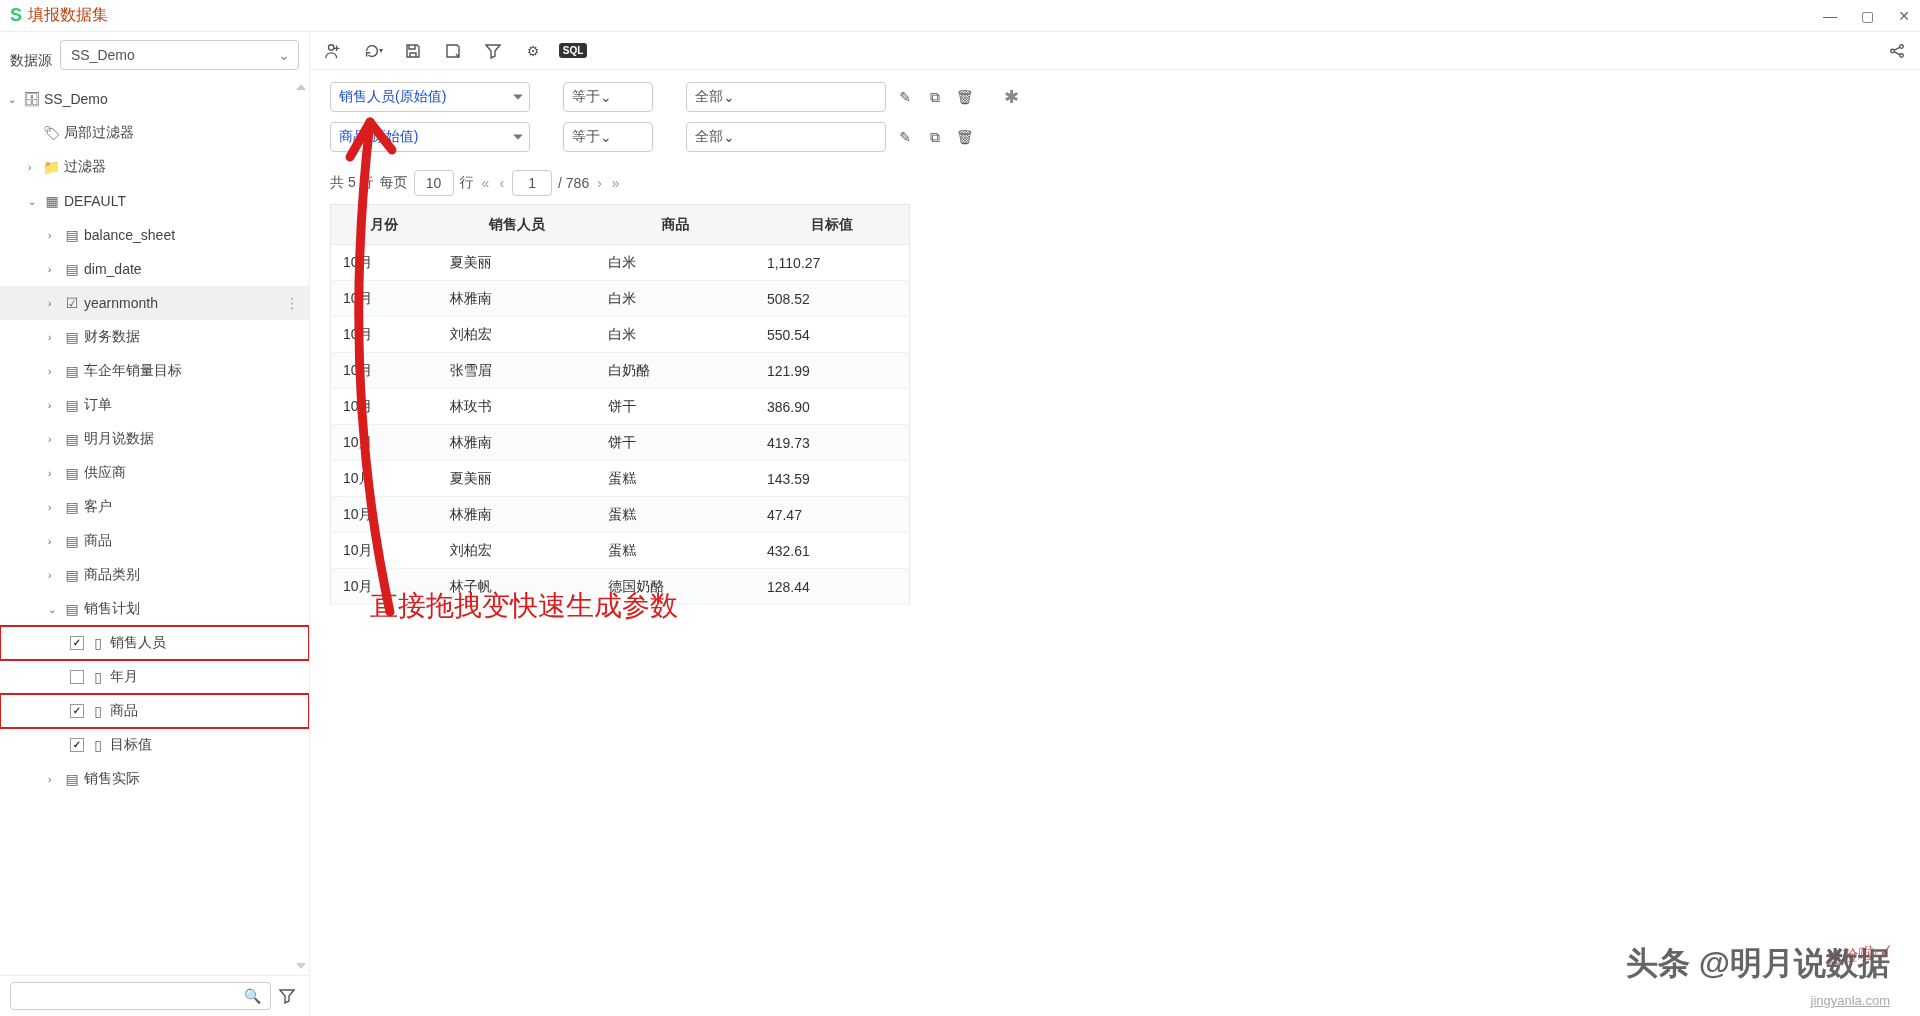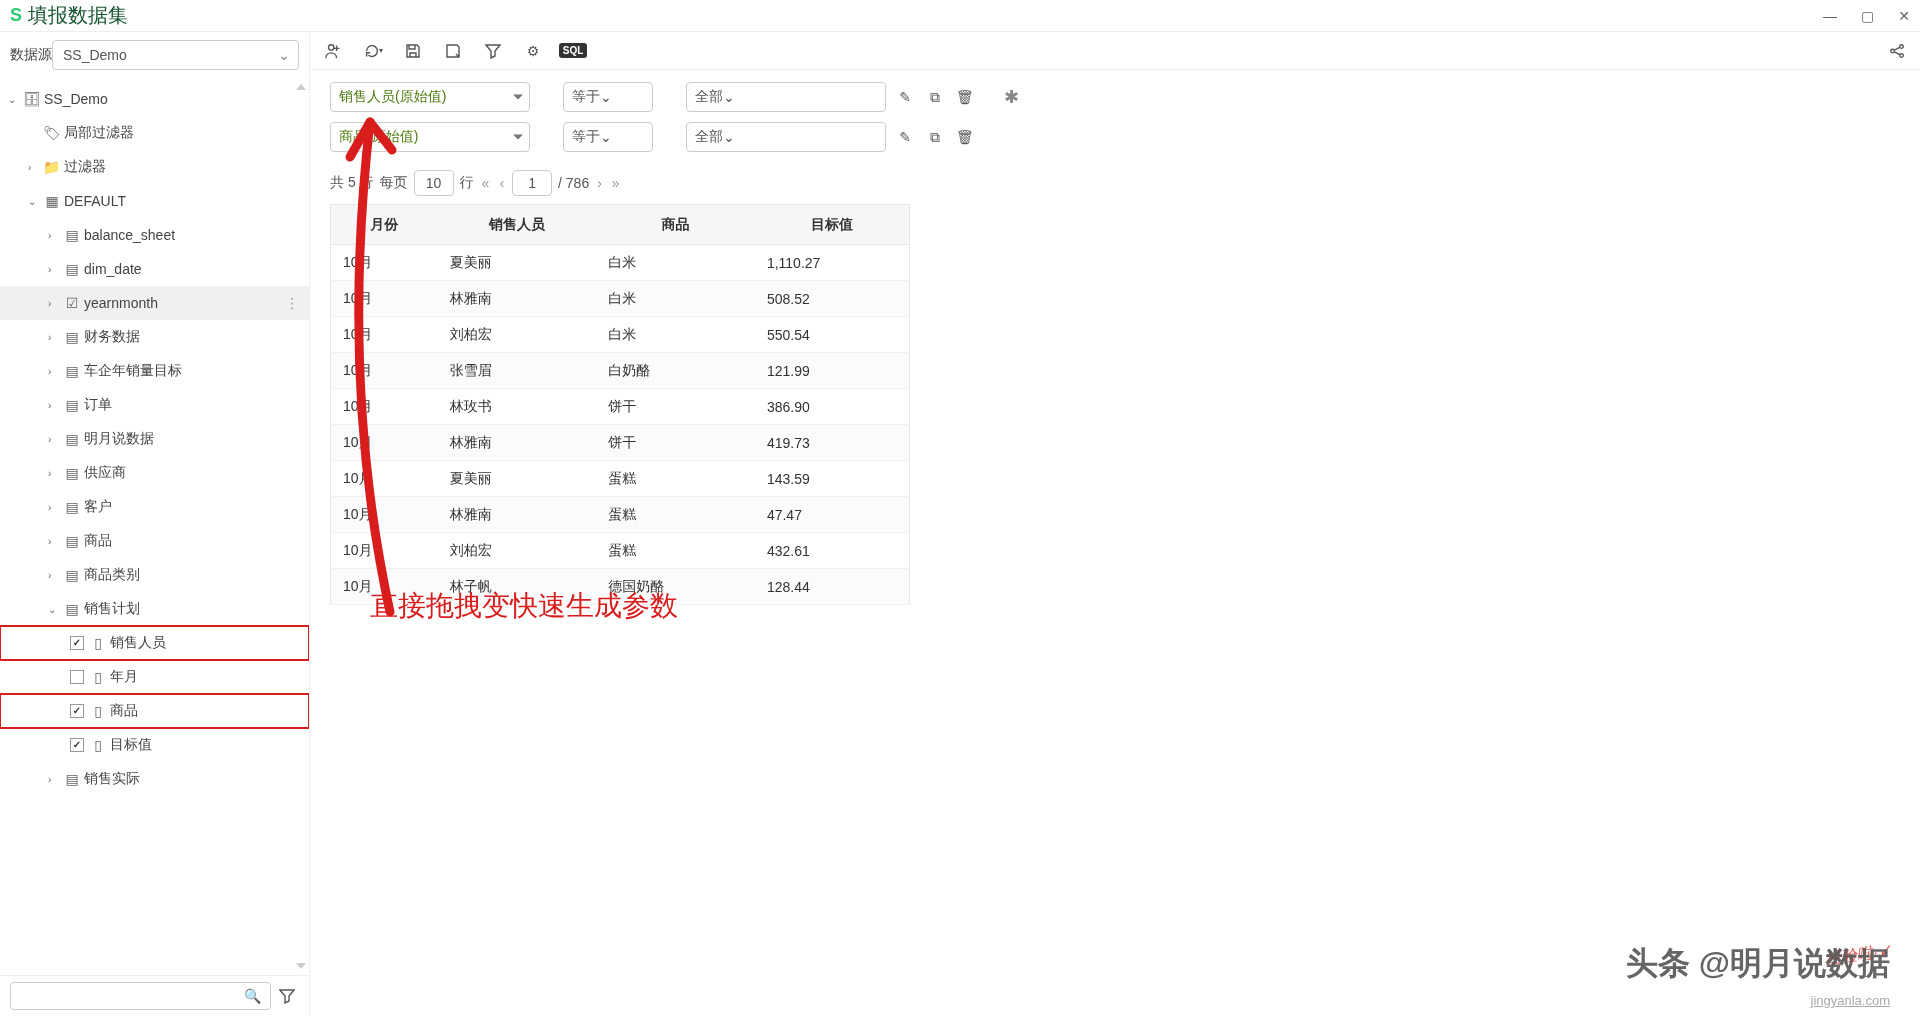--- a/index.html
+++ b/index.html
@@ -1,26 +1,26 @@
 <!DOCTYPE html>
 <html><head>
 <meta charset="utf-8">
 <style>
 * { box-sizing: border-box; margin: 0; padding: 0; font-family: "Microsoft YaHei", Arial, sans-serif; }
 html, body { width: 100%; height: 100%; background: #fff; color: #333; font-size: 14px; }
 .titlebar { display: flex; align-items: center; height: 32px; padding: 0 10px; border-bottom: 1px solid #eee; }
 .titlebar .app-icon { color: #2ecc71; font-weight: bold; font-size: 18px; margin-right: 6px; }
-.titlebar .title { flex: 1; font-size: 20px; color: #14532d; }
+.titlebar .title { flex: 1; font-size: 16px; color: #c2410c; }
 .titlebar .win-controls { display: flex; gap: 24px; font-size: 14px; color: #666; }
 .titlebar .win-controls span { cursor: pointer; }
 
 .main { display: flex; height: calc(100% - 32px); }
 
 .sidebar { width: 310px; display: flex; flex-direction: column; border-right: 1px solid #eee; }
-.datasource-row { display: flex; align-items: center; padding: 8px 10px; }
+.datasource-row { display: flex; align-items: flex-end; padding: 8px 10px; gap: 8px; }
 .datasource-row label { font-size: 14px; color: #444; }
 .select { flex: 1; position: relative; }
 .select-box { width: 100%; height: 30px; border: 1px solid #ccc; border-radius: 4px; padding: 0 28px 0 10px; display: flex; align-items: center; background: #fff; color: #555; position: relative; }
 .select-box .chev { position: absolute; right: 8px; top: 50%; transform: translateY(-50%); color: #888; }
 
 .tree { flex: 1; overflow: auto; padding: 4px 0 10px 0; position: relative; }
 .tree-scroll { position: absolute; right: 2px; top: 0; width: 12px; display:flex; flex-direction:column; align-items:center; height:100%; }
 .tree-scroll .arrow-up, .tree-scroll .arrow-down { width:0;height:0;border-left:5px solid transparent;border-right:5px solid transparent; }
 .tree-scroll .arrow-up { border-bottom:6px solid #ccc; margin-top:6px;}
 .tree-scroll .arrow-down { border-top:6px solid #ccc; margin-bottom:6px; position:absolute; bottom:0;}
@@ -43,21 +43,21 @@
 .filtericon { width:20px; text-align:center; color:#555; }
 
 .content { flex: 1; display: flex; flex-direction: column; position: relative; }
 .toolbar { height: 38px; display: flex; align-items: center; padding: 0 12px; gap: 18px; border-bottom: 1px solid #eee; color:#555; }
 .toolbar .tool { cursor:pointer; display:inline-flex; align-items:center; justify-content:center; width:22px; height:22px;}
 .toolbar .sql-badge { background:#333; color:#fff; font-size:10px; font-weight:bold; padding:2px 4px; border-radius:3px;}
 .toolbar .share { margin-left:auto; }
 
 .filters { padding: 12px 20px 0 20px; }
 .filter-row { display:flex; align-items:center; gap:8px; margin-bottom:10px; }
-.fselect { height:30px; border:1px solid #ccc; border-radius:4px; background:#fff; display:flex; align-items:center; padding:0 24px 0 8px; position:relative; color:#4d7c0f; }
+.fselect { height:30px; border:1px solid #ccc; border-radius:4px; background:#fff; display:flex; align-items:center; padding:0 24px 0 8px; position:relative; color:#1d4ed8; }
 .fselect .tri { position:absolute; right:6px; top:50%; transform:translateY(-50%); width:0;height:0;border-left:5px solid transparent;border-right:5px solid transparent;border-top:5px solid #777; }
 .fselect.white { color:#555;margin-left:25px; }
 .w200 { width:200px; }
 .w90 { width:90px; }
 .w200b { width:200px; }
 .icon-btn { width:22px; height:22px; display:inline-flex; align-items:center; justify-content:center; color:#555; cursor:pointer; }
 .gear { margin-left: 20px; color:#888; font-size:18px; }
 
 .pagination { display:flex; align-items:center; gap:6px; padding: 8px 20px; color:#555; font-size:14px;}
 .pagination .numbox { width:40px; height:26px; border:1px solid #ccc; border-radius:4px; display:inline-flex; align-items:center; justify-content:center; }

